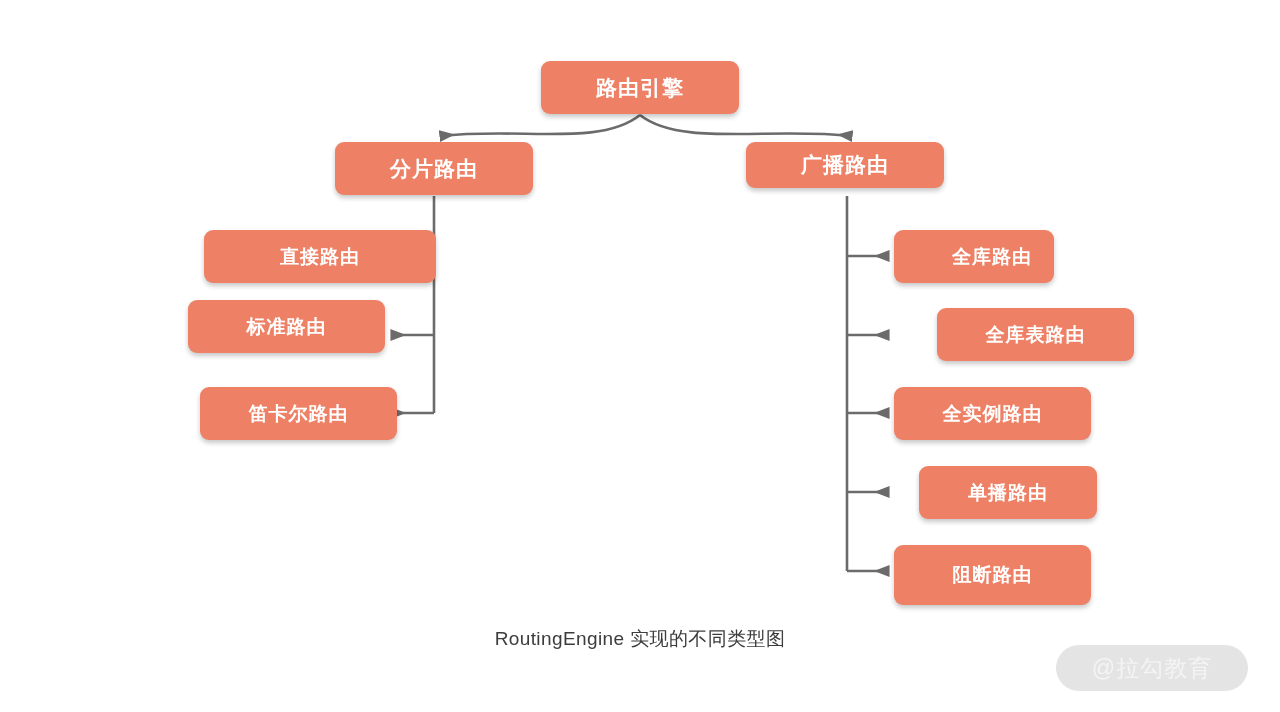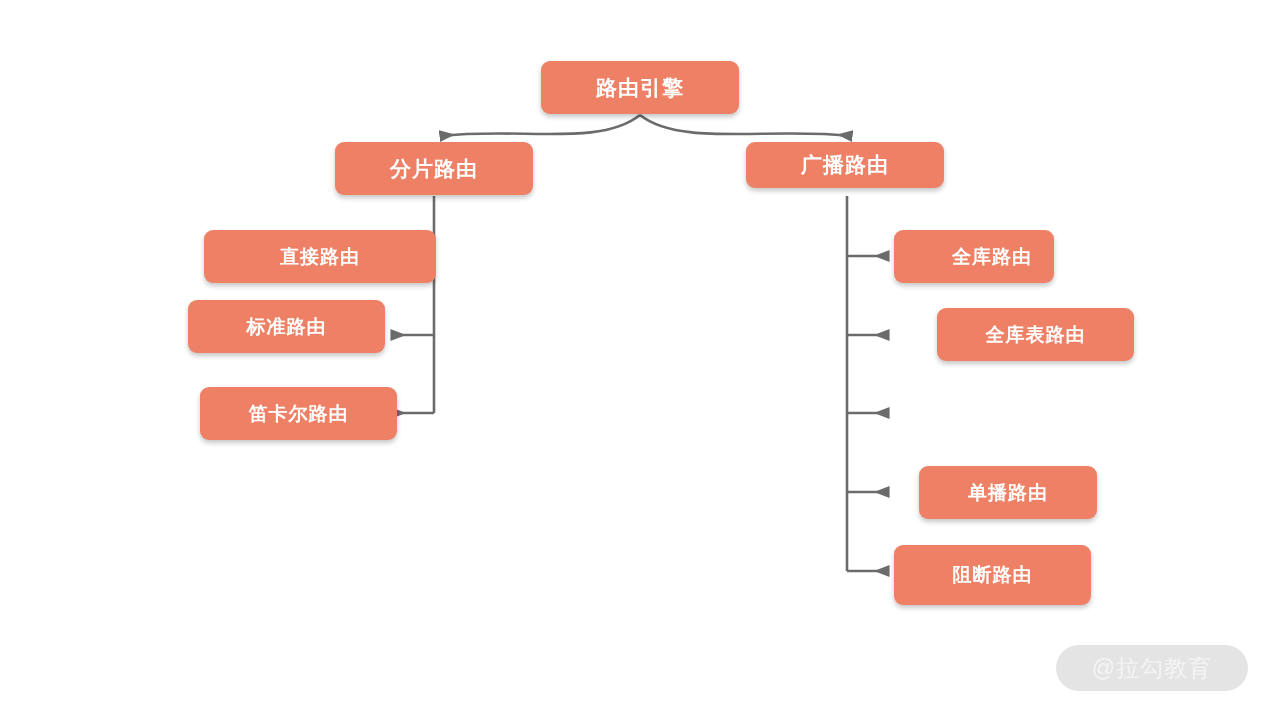--- a/index.html
+++ b/index.html
@@ -126,21 +126,23 @@
   <div class="node node-leaf" style="left:196px; top:230px; width:232px; height:53px;margin-left:8px;">直接路由</div>
 
   <div class="node node-leaf" style="left:188px; top:300px; width:197px; height:53px;">标准路由</div>
 
   <div class="node node-leaf" style="left:200px; top:387px; width:197px; height:53px;">笛卡尔路由</div>
 
   <div class="node node-leaf" style="left:894px; top:230px; width:160px; height:53px;padding-left:36px;">全库路由</div>
 
   <div class="node node-leaf" style="left:894px; top:308px; width:197px; height:53px;margin-left:43px;">全库表路由</div>
 
+  <div class="node node-leaf" style="left:894px; top:387px; width:197px; height:53px;">全实例路由</div>
 
   <div class="node node-leaf" style="left:919px; top:466px; width:178px; height:53px;">单播路由</div>
 
   <div class="node node-leaf" style="left:894px; top:545px; width:197px; height:60px;">阻断路由</div>
 
+  <div class="caption">RoutingEngine 实现的不同类型图</div>
 
   <div class="watermark">@拉勾教育</div>
 
 </div>
 
 </body></html>

